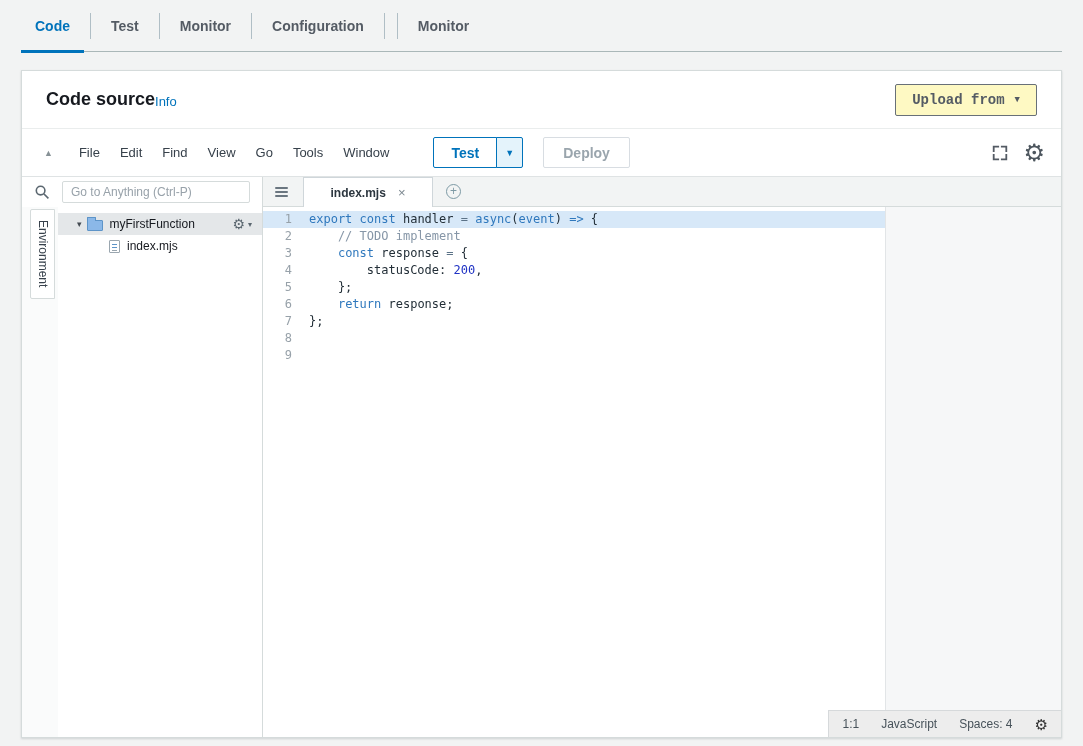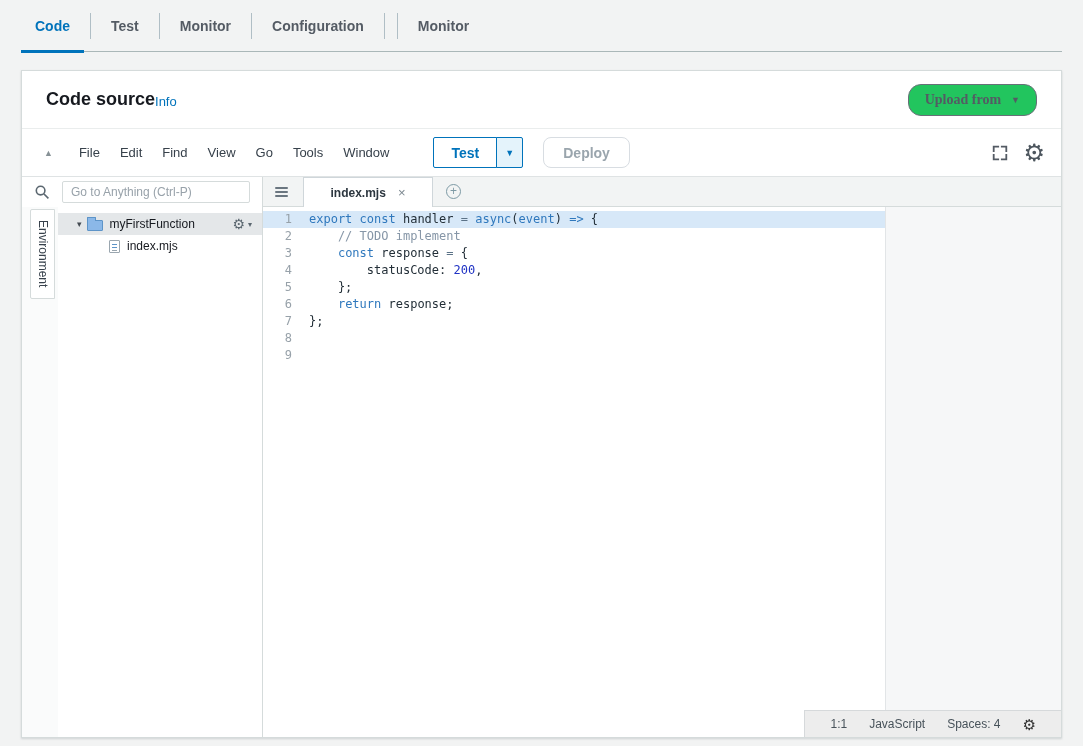--- a/index.html
+++ b/index.html
@@ -36,23 +36,23 @@
     display:flex; flex-direction:column;
   }
   .panel-header{
     height:58px; display:flex; align-items:center;
     padding:0 24px; border-bottom:1px solid #eaeded; flex:none;
   }
   .panel-title{ font-size:18px; font-weight:bold; color:#16191f; }
   .info-link{ font-size:13px; color:#0073bb; cursor:pointer; position:relative; top:2px;}
   .btn-secondary{
     margin-left:auto; height:32px; display:flex; align-items:center; gap:10px;
-    padding:0 16px; background:#22c55e; border:1px solid #687078; border-radius:13px;
+    padding:0 16px; background:#fef9c3; border:1px solid #687078; border-radius:2px;
     font-size:14px; font-weight:bold; color:#545b64; cursor:pointer;
-    font-family:Liberation Serif, serif;
+    font-family:Liberation Mono, monospace;
   }
   .caret{ font-size:9px; line-height:1; position:relative; top:1px; }
 
   
   .menubar{
     height:48px; flex:none; display:flex; align-items:center;
     padding:0 16px; border-bottom:1px solid #dfe3e4; background:#fff;
   }
   .menu-triangle{ font-size:9px; color:#879196; margin:0 16px 0 6px; cursor:pointer; }
   .menu-item{
@@ -66,21 +66,21 @@
     font-size:14px; font-weight:bold; color:#0073bb; cursor:pointer;
     font-family:"Liberation Sans",sans-serif;
   }
   .btn-test-caret{
     height:31px; width:27px; display:flex; align-items:center; justify-content:center;
     background:#e4f3fb; border:1px solid #0073bb; border-left-width:1px;
     margin-left:-1px; border-radius:0 2px 2px 0; color:#0073bb; cursor:pointer;
   }
   .btn-deploy{
     height:31px; margin-left:20px; padding:0 19px; background:#fff;
-    border:1px solid #d8dde2; border-radius:8px;
+    border:1px solid #d8dde2; border-radius:2px;
     font-size:14px; font-weight:bold; color:#9aa5ad;
     font-family:"Liberation Sans",sans-serif;
   }
   .menubar-right{ margin-left:auto; display:flex; align-items:center; gap:14px; }
   .icon-btn{ cursor:pointer; display:flex; align-items:center; justify-content:center; }
   .gear-glyph{ font-size:24px; color:#4d565e; line-height:1; }
 
   
   .workspace{ flex:1; display:flex; min-height:0; }
   .left-col{ width:241px; flex:none; display:flex; flex-direction:column; border-right:1px solid #d5dbdb; background:#fff; }
@@ -146,21 +146,21 @@
   .tk-kw{ color:#2f78bd; }
   .tk-cm{ color:#8696a7; }
   .tk-str{ color:#b0512f; }
   .tk-num{ color:#1f32c4; }
   .tk-op{ color:#5b7287; }
   .tk-pl{ color:#232f38; }
 
   .statusbar{
     position:absolute; right:0; bottom:0; height:27px;
     background:#ededed; border-left:1px solid #d6d9db; border-top:1px solid #d6d9db;
-    display:flex; align-items:center; gap:22px; padding:0 25px;
+    display:flex; align-items:center; gap:22px; padding:0 13px;
     font-size:12px; color:#47525a;
   }
   .status-item{ cursor:pointer; }
   .status-gear{ font-size:15px; color:#333; cursor:pointer; line-height:1; }
 
   svg.stroke-icon{ stroke:#545b64; fill:none; stroke-width:2; stroke-linecap:square; }
   svg.search-glyph{ stroke:#5b6770; fill:none; stroke-width:1.6; }
 </style>
 </head>
 <body>

